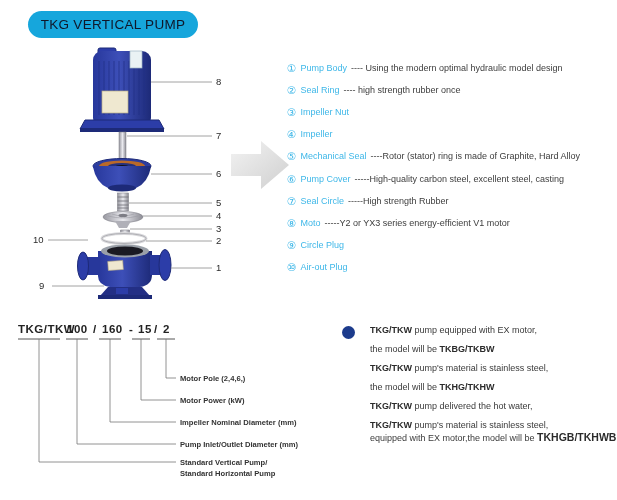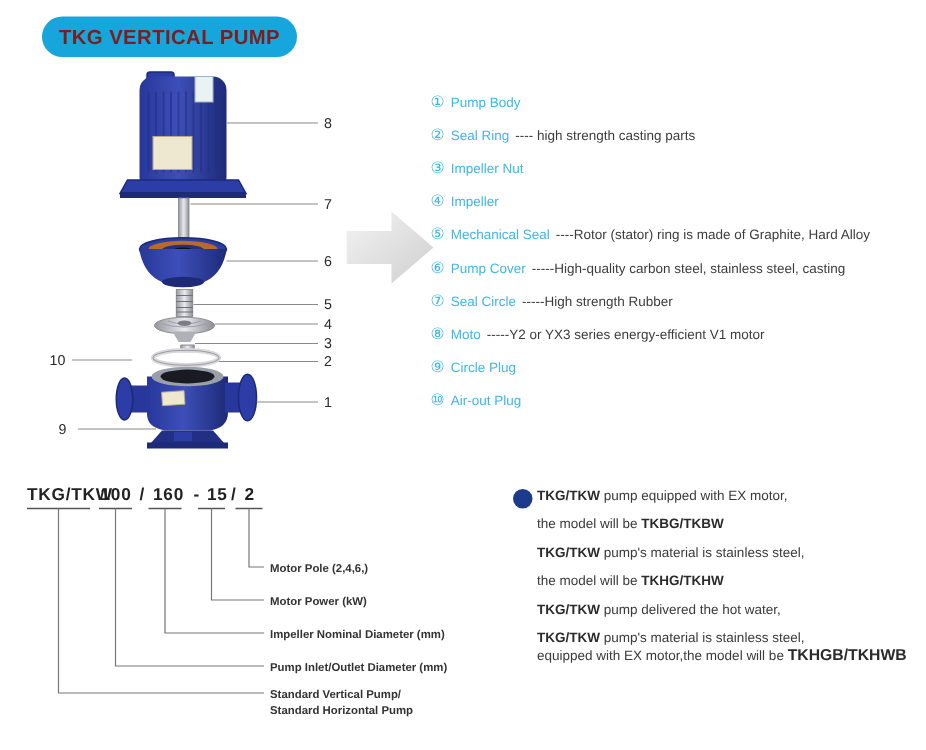--- a/index.html
+++ b/index.html
@@ -6,21 +6,21 @@
   .canvas{
     position:relative;width:617px;height:500px;background:#ffffff;overflow:hidden;
     font-family:"Liberation Sans","DejaVu Sans",sans-serif;color:#3d3d3d;
   }
   
   .banner{
     position:absolute;left:28px;top:11px;width:170px;height:27px;
     background:#16a6dc;border-radius:14px;
     display:flex;align-items:center;justify-content:center;
   }
-  .banner span{color:#7f1d1d;font-weight:bold;font-size:13.5px;letter-spacing:.3px;}
+  .banner span{color:#0f172a;font-weight:normal;font-size:13.5px;letter-spacing:.3px;}
   
   .pump-svg{position:absolute;left:20px;top:45px;}
   .arrow-svg{position:absolute;left:231px;top:136px;}
   .co{font-size:9.5px;fill:#2a2a2a;font-family:"Liberation Sans","DejaVu Sans",sans-serif;}
   .coline{stroke:#8a8a8a;stroke-width:.8;}
   
   .parts{position:absolute;left:287px;top:57px;width:328px;}
   .part-item{height:22.1px;display:flex;align-items:center;white-space:nowrap;font-size:9px;}
   .pnum{color:#3eb7e8;font-size:10.5px;margin-right:4px;flex:0 0 auto;}
   .pname{color:#3eb7e8;margin-right:4px;}
@@ -31,21 +31,21 @@
          font-family:"Liberation Sans","DejaVu Sans",sans-serif;}
   .mlabel{font-size:7.6px;font-weight:600;fill:#333;
           font-family:"Liberation Sans","DejaVu Sans",sans-serif;}
   .mline{stroke:#777;stroke-width:.8;fill:none;}
   .mbar{stroke:#555;stroke-width:1;}
   
   .notes{position:absolute;left:335px;top:322px;width:280px;}
   .bullet{position:absolute;left:7px;top:4px;width:13px;height:13px;border-radius:50%;
           background:#1c3b8c;}
   .note-lines{margin-left:23px;padding-top:3px;}
-  .note-line{font-size:9px;color:#3a3a3a;line-height:11px;margin-bottom:8px;white-space:nowrap;}
+  .note-line{font-size:9px;color:#3a3a3a;line-height:11px;margin-bottom:8px;white-space:nowrap;margin-left:12px;}
   .note-line.tight{margin-bottom:1px;}
   .note-line .nb{font-weight:bold;color:#2b2b2b;}
   .note-line .nb.big{font-size:10.5px;text-align:right;}
 </style>
 </head>
 <body>
 
 <div class="canvas">
 
   <div class="banner">
@@ -157,43 +157,44 @@
         <stop offset="1" stop-color="#cfcfcf"></stop>
       </linearGradient>
     </defs>
     <polygon points="0,18 30,18 30,5 58,29 30,53 30,40 0,40" fill="url(#agray)"></polygon>
   </svg>
 
   <div class="parts">
     <div class="part-item">
       <span class="pnum">①</span>
       <span class="pname">Pump Body</span>
+      <span class="pdesc">---- Using the modern optimal hydraulic model design</span>
     </div>
     <div class="part-item">
       <span class="pnum">②</span>
       <span class="pname">Seal Ring</span>
-      <span class="pdesc">---- high strength casting parts</span>
+      <span class="pdesc">---- high strength rubber once</span>
     </div>
     <div class="part-item">
       <span class="pnum">③</span>
       <span class="pname">Impeller Nut</span>
     </div>
     <div class="part-item">
       <span class="pnum">④</span>
       <span class="pname">Impeller</span>
     </div>
     <div class="part-item">
       <span class="pnum">⑤</span>
       <span class="pname">Mechanical Seal</span>
       <span class="pdesc">----Rotor (stator) ring is made of Graphite, Hard Alloy</span>
     </div>
     <div class="part-item">
       <span class="pnum">⑥</span>
       <span class="pname">Pump Cover</span>
-      <span class="pdesc">-----High-quality carbon steel, stainless steel, casting</span>
+      <span class="pdesc">-----High-quality carbon steel, excellent steel, casting</span>
     </div>
     <div class="part-item">
       <span class="pnum">⑦</span>
       <span class="pname">Seal Circle</span>
       <span class="pdesc">-----High strength Rubber</span>
     </div>
     <div class="part-item">
       <span class="pnum">⑧</span>
       <span class="pname">Moto</span>
       <span class="pdesc">-----Y2 or YX3 series energy-efficient V1 motor</span>

